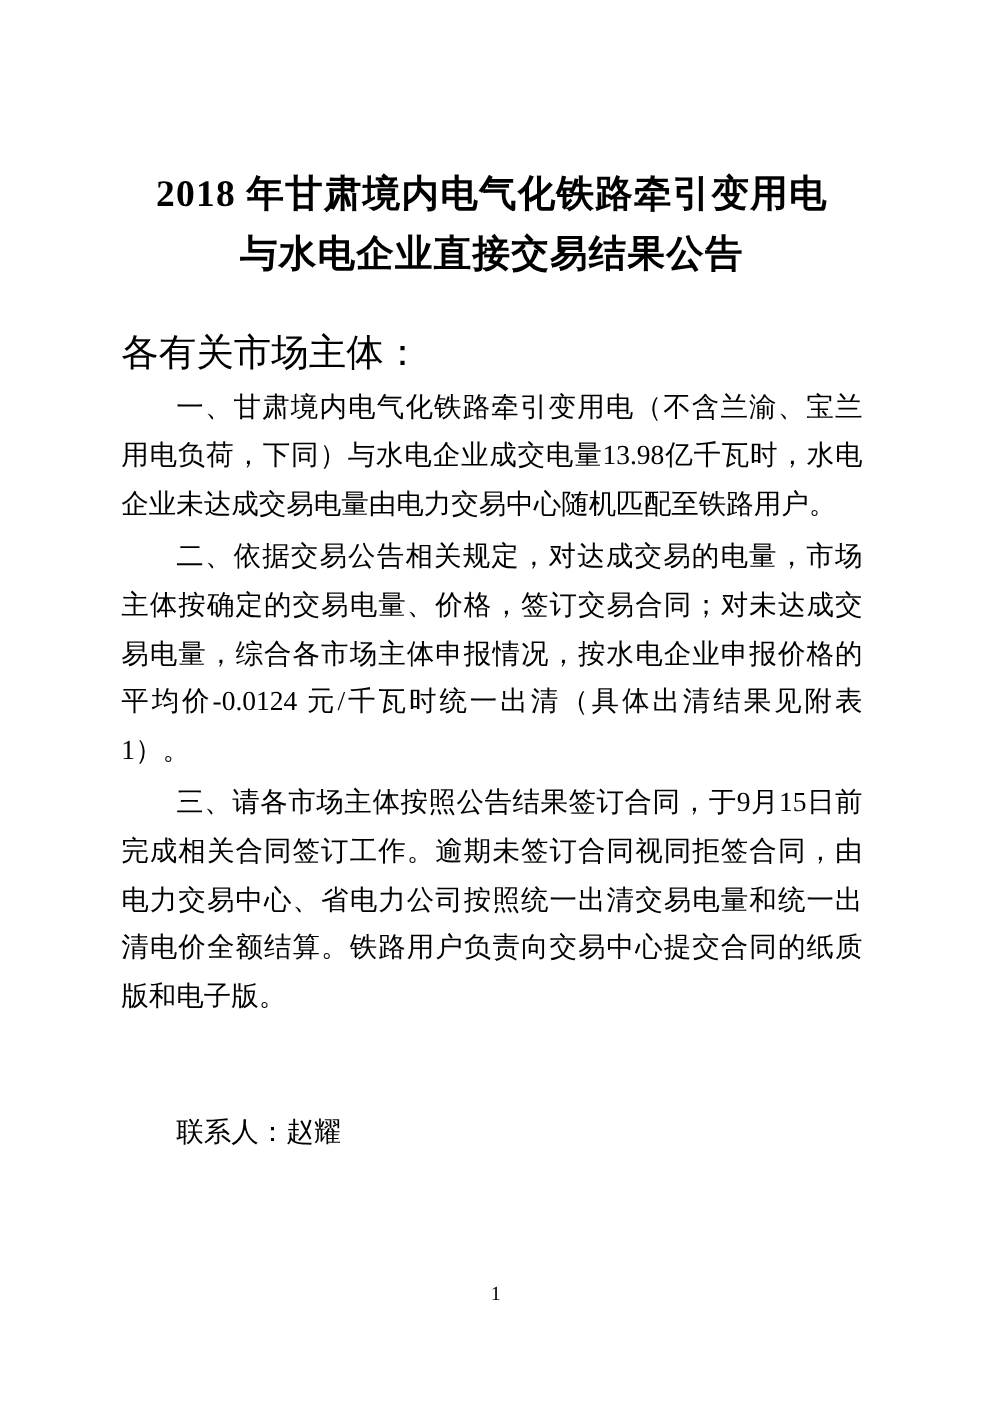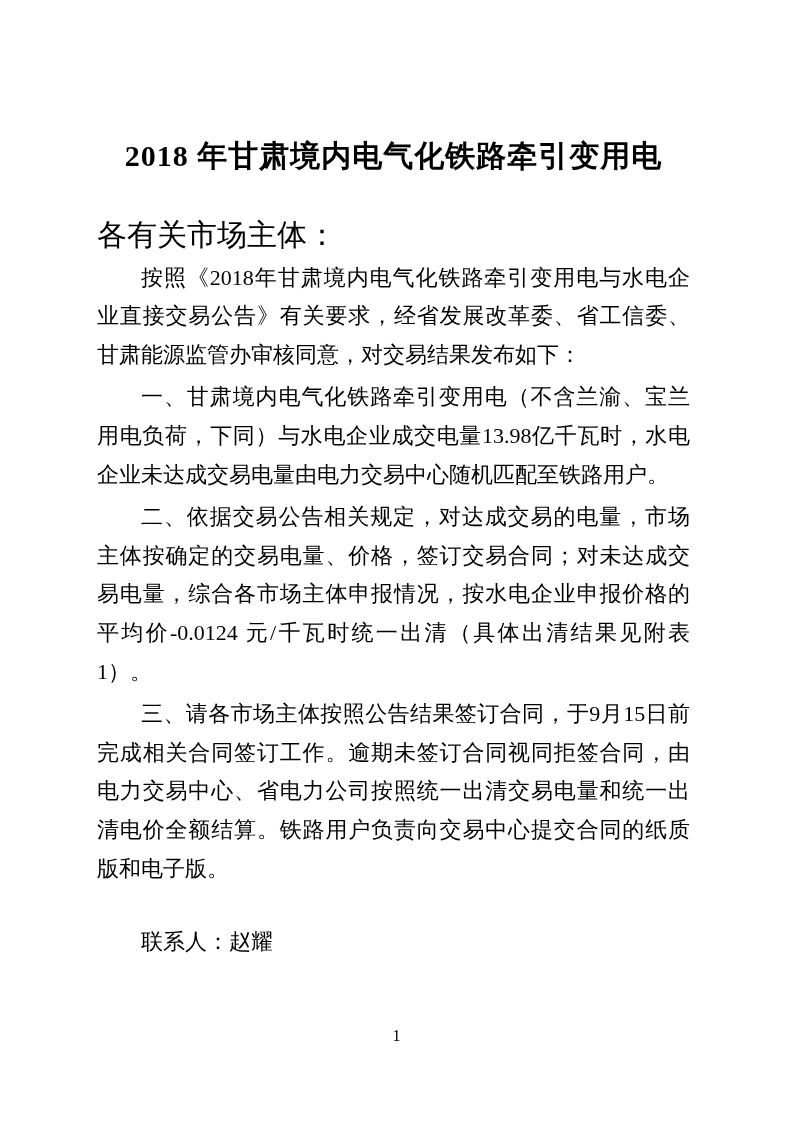--- a/index.html
+++ b/index.html
@@ -38,21 +38,21 @@
     text-align: justify;
   }
   .para {
     margin: 0 0 4px 0;
     font-size: 22px;
     line-height: 38.6px;
     text-align: justify;
     text-indent: 44px;
   }
   .contact {
-    margin-top: 35px;
+    margin-top: 71px;
   }
   .contact-line {
     margin: 0;
     font-size: 22px;
     line-height: 38.6px;
     text-indent: 44px;
   }
   .page-number {
     position: absolute;
     top: 1026px;
@@ -63,25 +63,25 @@
     line-height: 20px;
   }
 </style>
 </head>
 <body>
 
 <div class="page">
 
   <h1 class="doc-title">
     <span>2018 年甘肃境内电气化铁路牵引变用电</span><br>
+    <span>与水电企业直接交易结果公告</span>
   </h1>
 
   <p class="salutation">各有关市场主体：</p>
 
-  <p class="para">按照《2018年甘肃境内电气化铁路牵引变用电与水电企业直接交易公告》有关要求，经省发展改革委、省工信委、甘肃能源监管办审核同意，对交易结果发布如下：</p>
   <p class="para">一、甘肃境内电气化铁路牵引变用电（不含兰渝、宝兰用电负荷，下同）与水电企业成交电量13.98亿千瓦时，水电企业未达成交易电量由电力交易中心随机匹配至铁路用户。</p>
   <p class="para">二、依据交易公告相关规定，对达成交易的电量，市场主体按确定的交易电量、价格，签订交易合同；对未达成交易电量，综合各市场主体申报情况，按水电企业申报价格的平均价-0.0124 元/千瓦时统一出清（具体出清结果见附表 1）。</p>
   <p class="para">三、请各市场主体按照公告结果签订合同，于9月15日前完成相关合同签订工作。逾期未签订合同视同拒签合同，由电力交易中心、省电力公司按照统一出清交易电量和统一出清电价全额结算。铁路用户负责向交易中心提交合同的纸质版和电子版。</p>
 
   <div class="contact">
     <p class="contact-line">联系人：赵耀</p>
   </div>
 
 </div>
 

